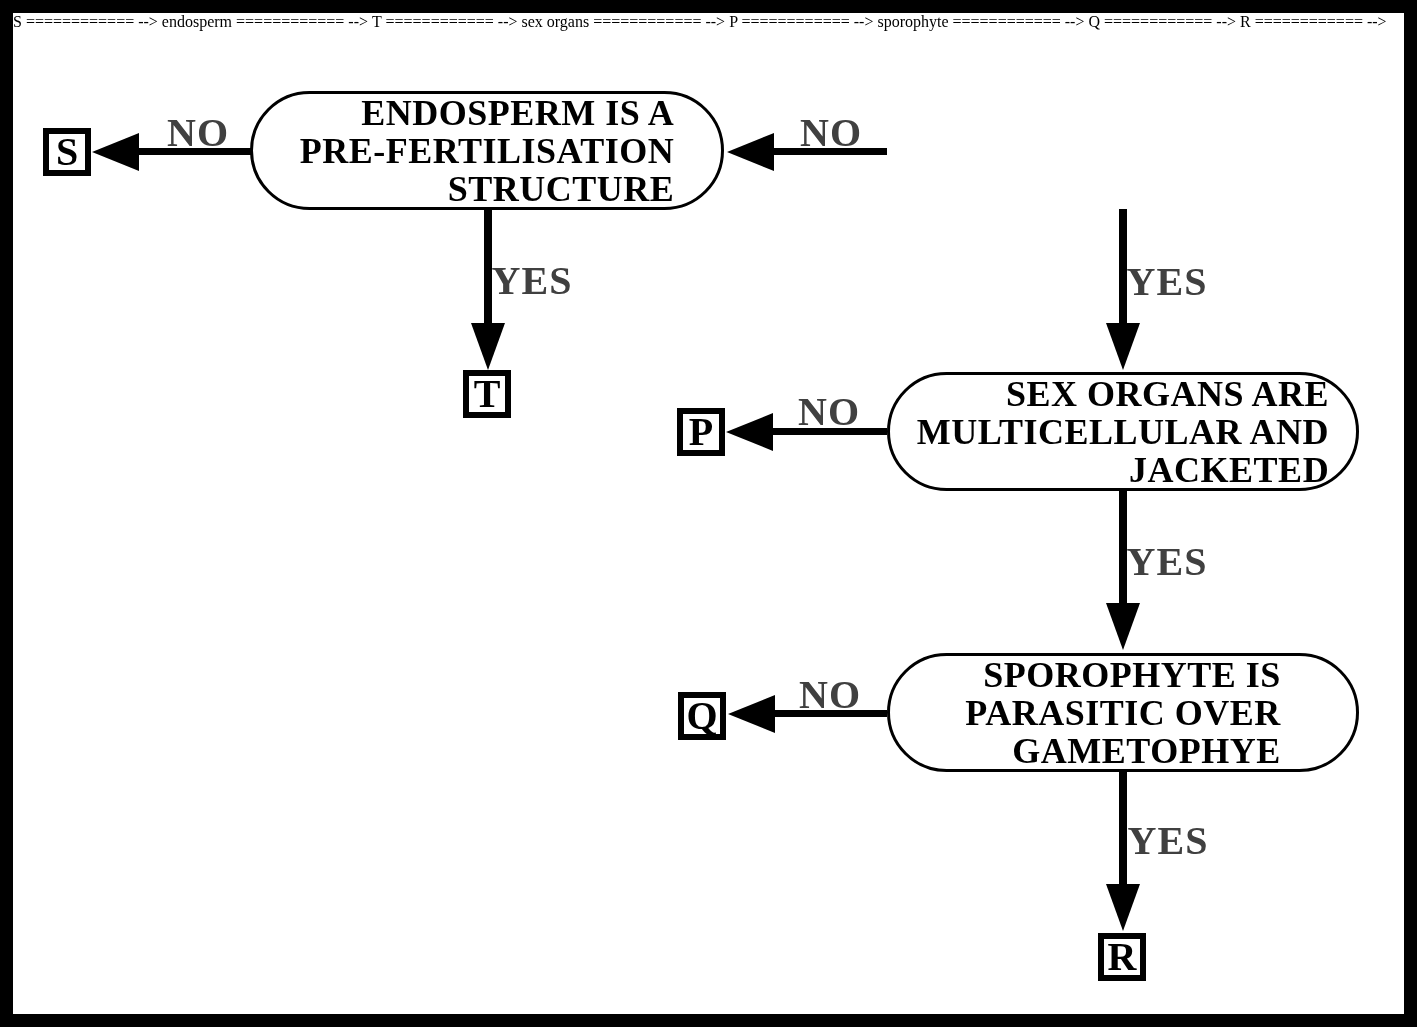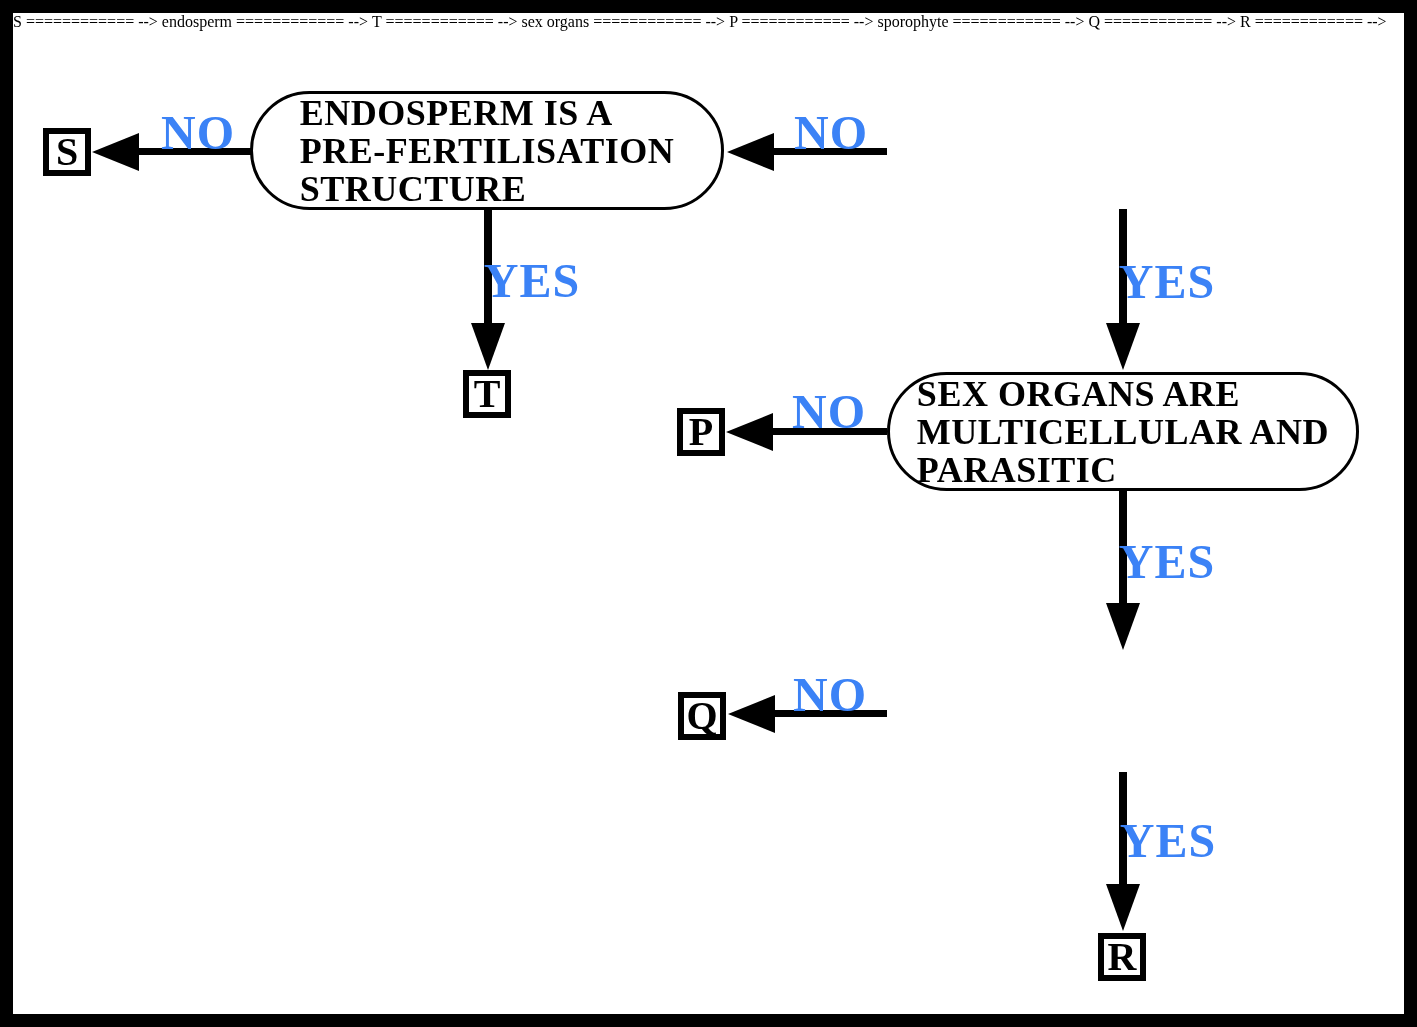--- a/index.html
+++ b/index.html
@@ -20,21 +20,21 @@
   
   .oval {
     position: absolute;
     box-sizing: border-box;
     border: 3px solid #000000;
     border-radius: 60px;
     background: #ffffff;
     display: flex;
     align-items: center;
     justify-content: center;
-    text-align: left;
+    text-align: right;
   }
   .oval-text {
     font-weight: bold;
     font-size: 36px;
     line-height: 38px;
     color: #000000;
     white-space: pre-line;
     letter-spacing: 0.5px;
   }
   
@@ -79,45 +79,50 @@
     width: 0; height: 0;
     border-left: 17px solid transparent;
     border-right: 17px solid transparent;
     border-top: 47px solid #000000;
   }
   
   .edge-label {
     position: absolute;
     transform: translate(-50%, -50%);
     font-weight: bold;
-    font-size: 48px;
-    color: #3b82f6;
+    font-size: 40px;
+    color: #404040;
     white-space: nowrap;
     letter-spacing: 1px;
   }
 </style>
 </head>
 <body>
 
 <div class="canvas">
 
   
   <div class="oval" style="left:237px; top:78px; width:474px; height:119px;">
     <span class="oval-text">ENDOSPERM IS A
 PRE-FERTILISATION
 STRUCTURE</span>
   </div>
 
 
   <div class="oval" style="left:874px; top:359px; width:472px; height:119px;">
     <span class="oval-text">SEX ORGANS ARE
 MULTICELLULAR AND
-PARASITIC</span>
+JACKETED</span>
   </div>
 
+  <div class="oval" style="left:874px; top:640px; width:472px; height:119px;">
+    <span class="oval-text">SPOROPHYTE IS
+PARASITIC OVER
+GAMETOPHYE</span>
+  </div>
 
   
   <div class="term" style="left:30px; top:115px;">
     <span class="term-letter">S</span>
   </div>
 
   <div class="term" style="left:450px; top:357px;">
     <span class="term-letter">T</span>
   </div>
 

